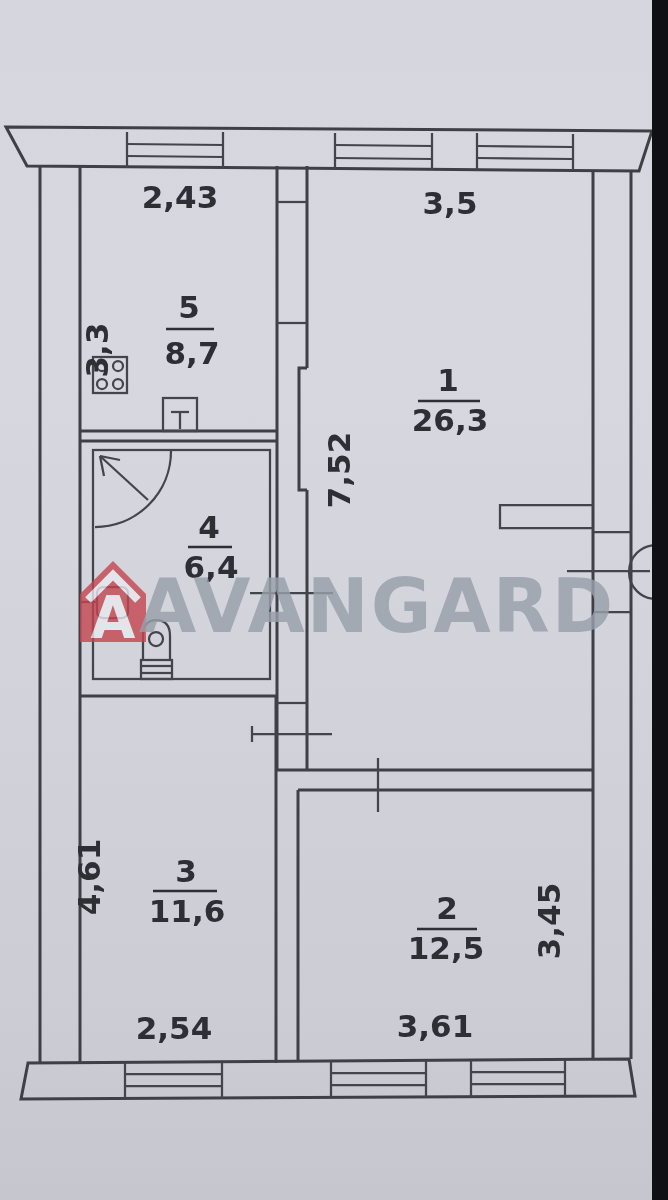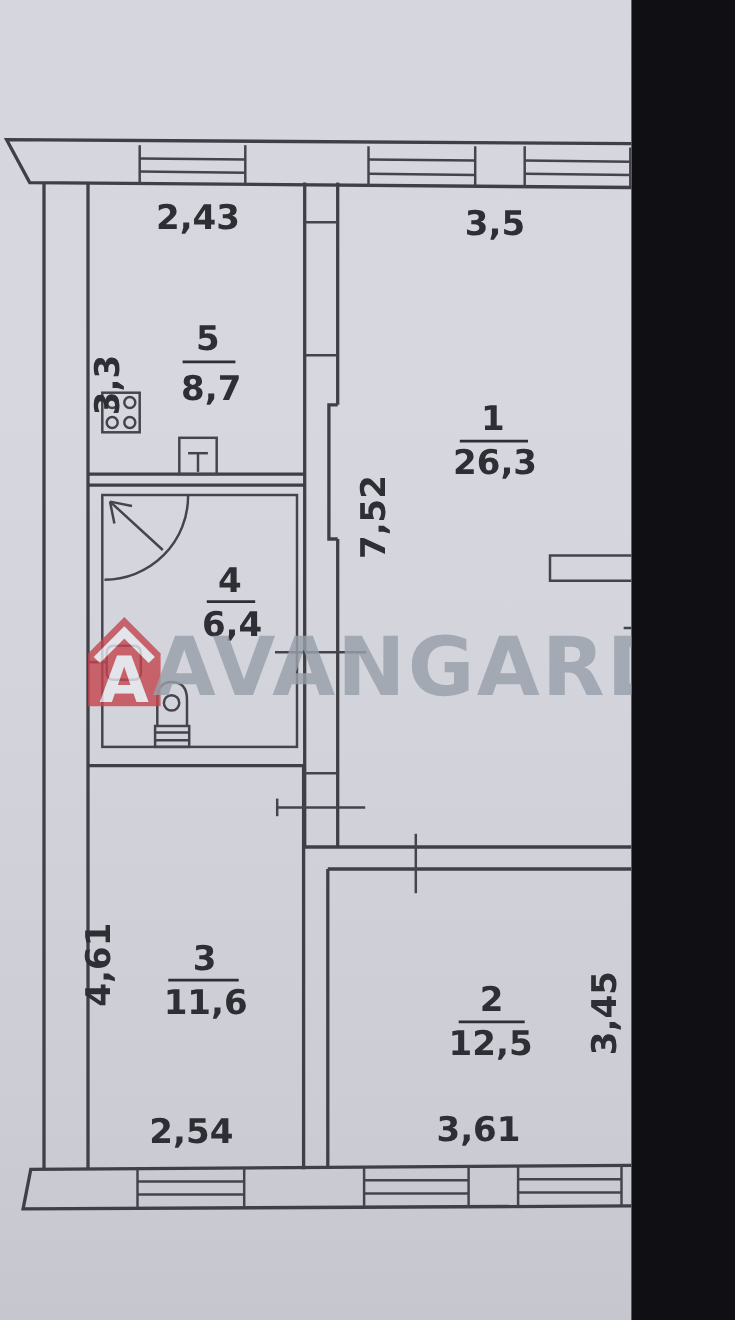--- a/index.html
+++ b/index.html
@@ -1,16 +1,16 @@
 <!DOCTYPE html>
 <html><head>
 <meta charset="utf-8">
 <style>
   html,body{margin:0;padding:0;background:#101014;}
-  .page{position:relative;width:574px;height:1200px;overflow:hidden;
+  .page{position:relative;width:652px;height:1200px;overflow:hidden;
         background:linear-gradient(180deg,#d6d6de 0%,#d7d8df 30%,#d3d4db 55%,#cbccd4 85%,#c5c6ce 100%);
         font-family:"DejaVu Sans","Liberation Sans",sans-serif;}
   svg{position:absolute;left:0;top:0;}
   .wall{stroke:#3f3f46;stroke-width:3;fill:none;stroke-linejoin:miter;}
   .thin{stroke:#44444b;stroke-width:2.25;fill:none;}
   .dim{font-size:31px;font-weight:600;fill:#2e2e35;}
   .frac{stroke:#2e2e35;stroke-width:2.5;}
   .wm-text{font-size:74px;font-weight:bold;fill:#99a0ab;letter-spacing:2px;opacity:.82;}
   .wm-a{font-size:58px;font-weight:bold;fill:#e9e9ef;}
 </style>

